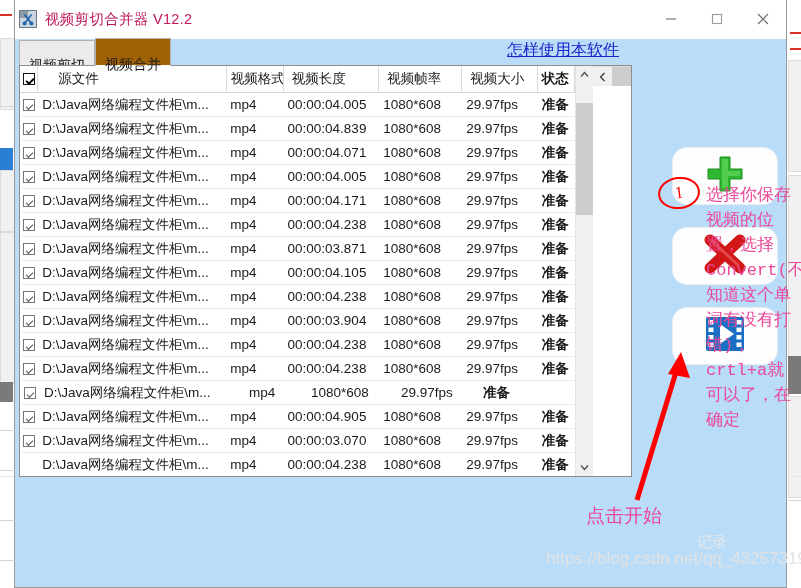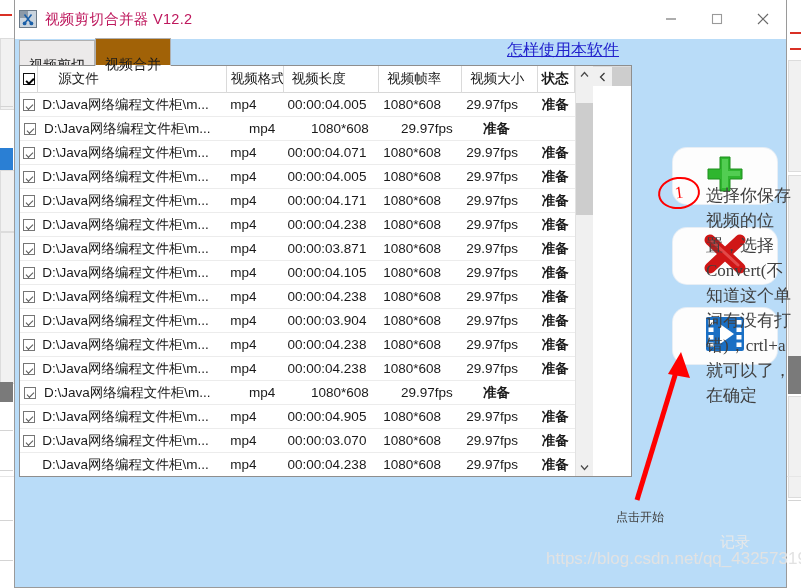--- a/index.html
+++ b/index.html
@@ -121,36 +121,36 @@
     border-radius:14px;box-shadow:0 0 0 1px #e7eef5;
     display:flex;align-items:center;justify-content:center;
   }
   #btn-add{top:148px;}
   #btn-remove{top:228px;}
   #btn-convert{top:308px;}
 
   
   #anno{position:absolute;inset:0;pointer-events:none;}
   .anno-text{
-    position:absolute;color:#404040;font-family:Liberation Serif, serif;
+    position:absolute;color:#ec4899;font-family:Liberation Mono, monospace;
     font-size:17px;line-height:25px;white-space:pre-wrap;
   }
   #anno-instructions{left:706px;top:183px;width:86px;}
-  #anno-start{left:616px;top:505px;font-size:12px;white-space:nowrap;}
+  #anno-start{left:586px;top:505px;font-size:19px;white-space:nowrap;}
   #circle-one{
     position:absolute;left:658px;top:177px;width:38px;height:28px;
     border:2px solid #ff0000;border-radius:50%;color:#ff0000;font-size:17px;
     font-family:"Liberation Serif",serif;display:flex;align-items:center;justify-content:center;
     transform:rotate(-7deg);
   }
   #watermark{
     position:absolute;left:546px;top:549px;font-size:17px;color:#e2e2e2;
     white-space:nowrap;font-family:"Liberation Sans",sans-serif;
   }
-  #wm-glyph{position:absolute;left:720px;top:533px;font-size:15px;color:#e8e8e8;}
+  #wm-glyph{position:absolute;left:697px;top:533px;font-size:15px;color:#e8e8e8;}
 </style>
 </head>
 <body>
 
 <div id="desktop">
   <div class="bg-red" style="left:0;top:14px;width:12px;height:2px;"></div>
   <div class="bg-strip" style="left:0;top:38px;width:13px;height:70px;"></div>
   <div class="bg-line" style="left:0;top:106px;width:13px;height:1px;"></div>
   <div class="bg-blue" style="left:0;top:148px;width:13px;height:22px;"></div>
   <div class="bg-strip" style="left:0;top:170px;width:13px;height:60px;"></div>
@@ -245,20 +245,21 @@
               <div class="cell c-size">1080*608</div>
               <div class="cell c-fps">29.97fps</div>
               <div class="cell c-status">准备</div>
             </div>
             <div class="row data-row">
               <div class="cell c-chk">
                 <span class="chk"></span>
               </div>
               <div class="cell c-src">D:\Java网络编程文件柜\m...</div>
               <div class="cell c-fmt">mp4</div>
+              <div class="cell c-len">00:00:04.839</div>
               <div class="cell c-size">1080*608</div>
               <div class="cell c-fps">29.97fps</div>
               <div class="cell c-status">准备</div>
             </div>
             <div class="row data-row">
               <div class="cell c-chk">
                 <span class="chk"></span>
               </div>
               <div class="cell c-src">D:\Java网络编程文件柜\m...</div>
               <div class="cell c-fmt">mp4</div>

